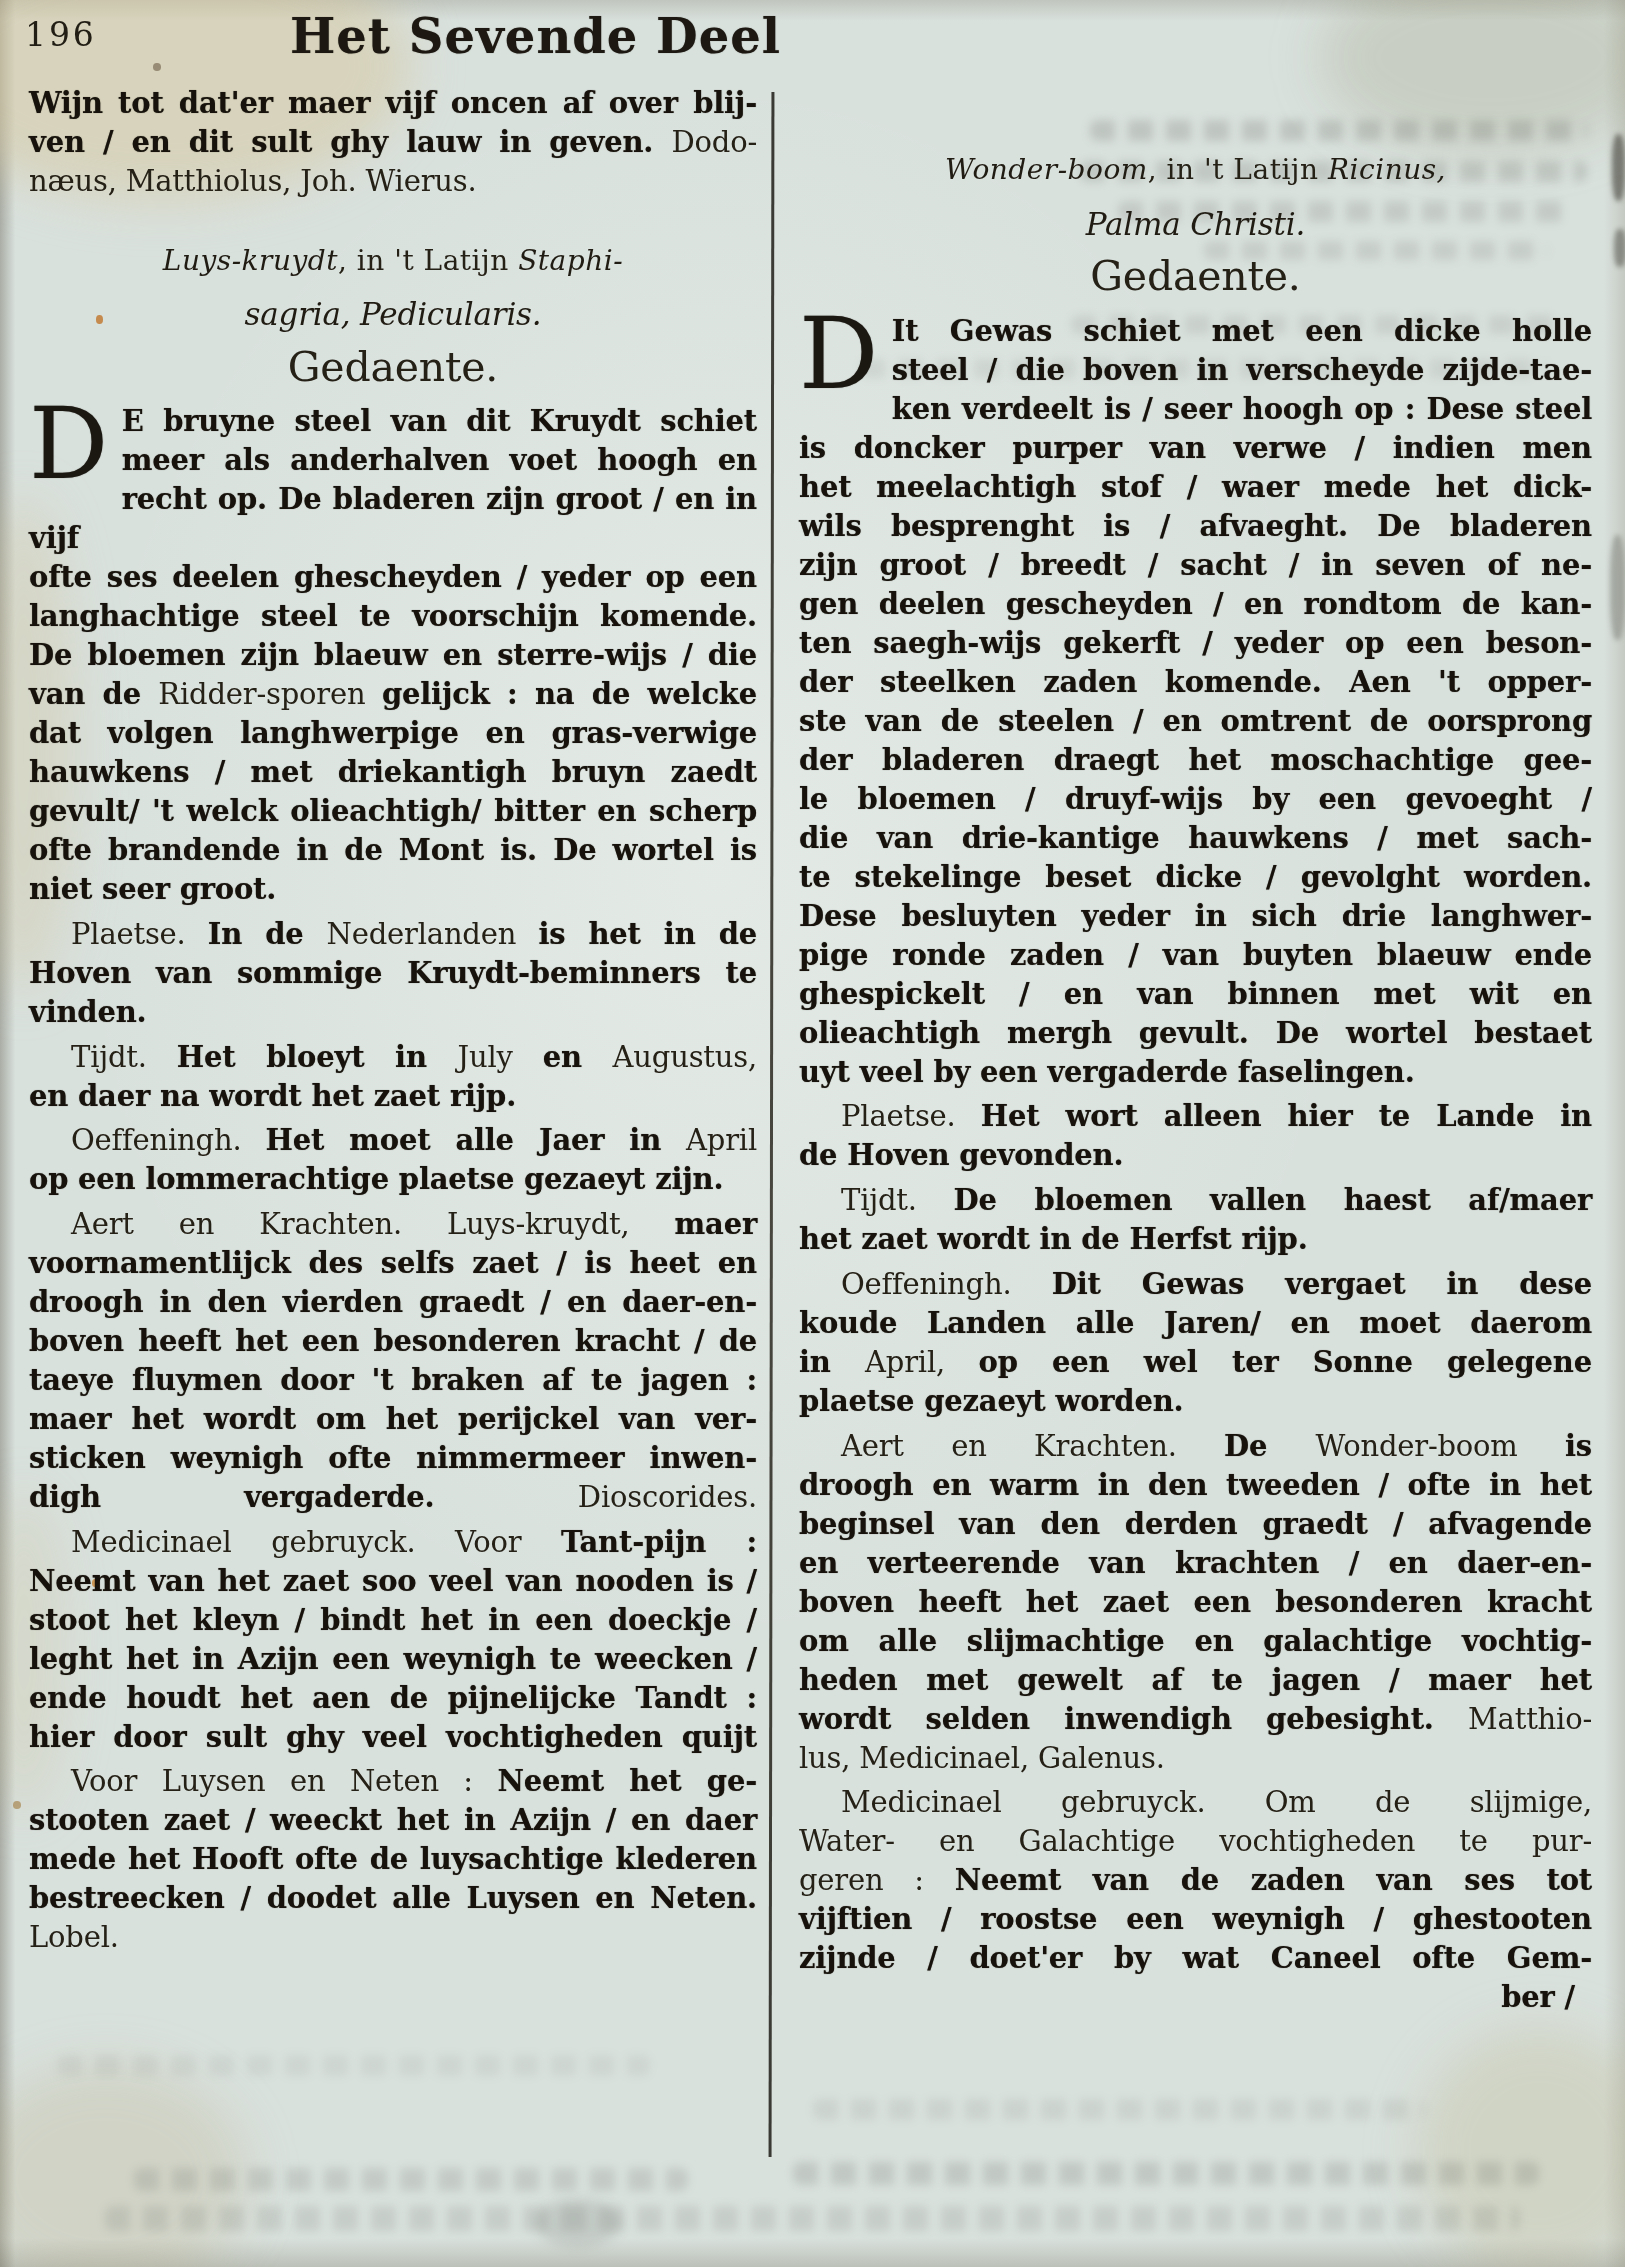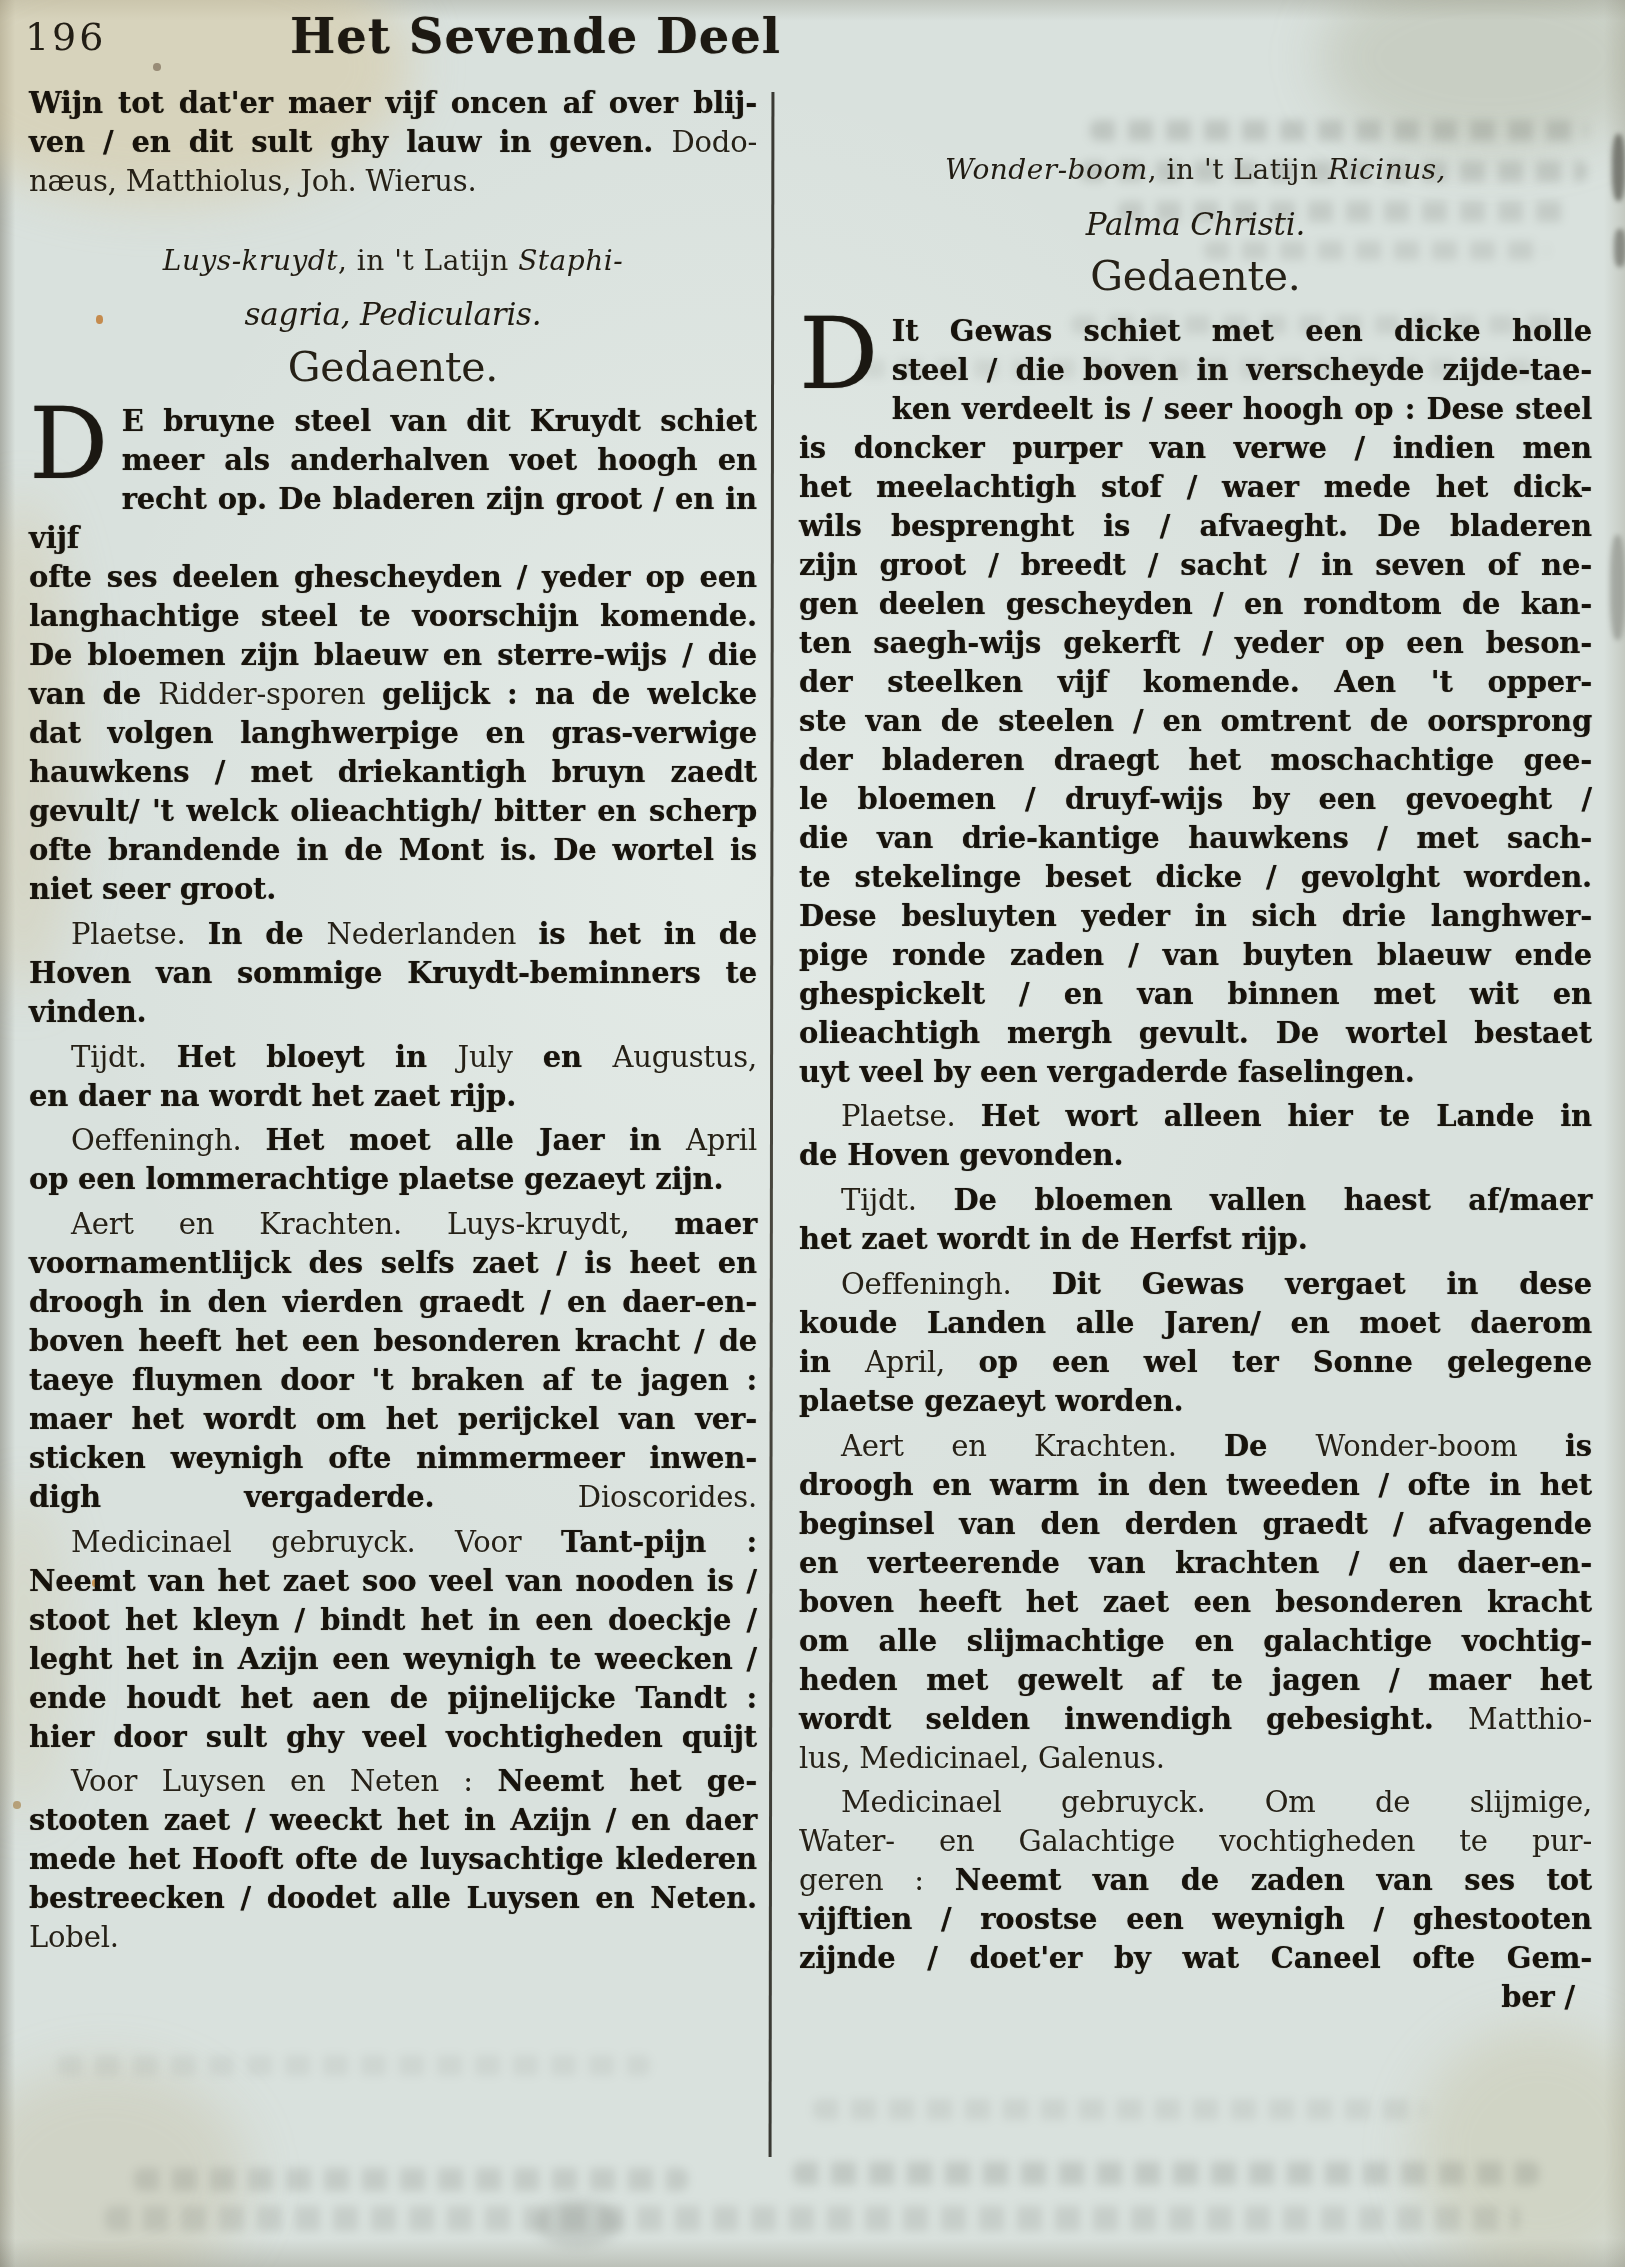--- a/index.html
+++ b/index.html
@@ -16,21 +16,21 @@
       linear-gradient(#d9e1dd,#d9e1dd);
   }
   .stain{position:absolute;border-radius:50%;filter:blur(25px);}
   .speck{position:absolute;border-radius:50%;}
   .smudge{position:absolute;border-radius:7.6px;filter:blur(4.8px);
     background:repeating-linear-gradient(90deg, rgba(100,104,96,.45) 0 25px, rgba(100,104,96,0) 25px 38px);}
   .blob{position:absolute;border-radius:50%;filter:blur(5.7px);background:rgba(100,104,96,.5);}
   .rblob{position:absolute;filter:blur(2.9px);background:rgba(40,38,30,.5);border-radius:40%;}
 
   .pagenum{
-    position:absolute;left:25px;top:15.3px;font-size:38px;letter-spacing:2.9px;color:#221e15;
+    position:absolute;left:25px;top:15.3px;font-size:33px;letter-spacing:2.9px;color:#221e15;
   }
   .runtitle{
     position:absolute;left:220px;top:7.6px;width:631px;text-align:center;
     font-size:48px;font-weight:700;letter-spacing:1px;color:#1d1912;
     text-shadow:0 0 1px rgba(30,25,15,.5);
   }
   .divider{
     position:absolute;left:770px;top:92px;width:2.9px;height:2065px;
     background:linear-gradient(#1d1b15,#2d2a21 55%,#1d1b15);opacity:.85;
     transform:rotate(.08deg);
@@ -177,21 +177,21 @@
         <span class="dropcap">D</span>
         <div class="line j"><span class="bl">It Gewas schiet met een dicke holle</span></div>
         <div class="line j"><span class="bl">steel / die boven in verscheyde zijde-tae-</span></div>
         <div class="line j"><span class="bl">ken verdeelt is / seer hoogh op : Dese steel</span></div>
         <div class="line j"><span class="bl">is doncker purper van verwe / indien men</span></div>
         <div class="line j"><span class="bl">het meelachtigh stof / waer mede het dick-</span></div>
         <div class="line j"><span class="bl">wils besprenght is / afvaeght. De bladeren</span></div>
         <div class="line j"><span class="bl">zijn groot / breedt / sacht / in seven of ne-</span></div>
         <div class="line j"><span class="bl">gen deelen gescheyden / en rondtom de kan-</span></div>
         <div class="line j"><span class="bl">ten saegh-wijs gekerft / yeder op een beson-</span></div>
-        <div class="line j"><span class="bl">der steelken vijf komende. Aen 't opper-</span></div>
+        <div class="line j"><span class="bl">der steelken zaden komende. Aen 't opper-</span></div>
         <div class="line j"><span class="bl">ste van de steelen / en omtrent de oorsprong</span></div>
         <div class="line j"><span class="bl">der bladeren draegt het moschachtige gee-</span></div>
         <div class="line j"><span class="bl">le bloemen / druyf-wijs by een gevoeght /</span></div>
         <div class="line j"><span class="bl">die van drie-kantige hauwkens / met sach-</span></div>
         <div class="line j"><span class="bl">te stekelinge beset dicke / gevolght worden.</span></div>
         <div class="line j"><span class="bl">Dese besluyten yeder in sich drie langhwer-</span></div>
         <div class="line j"><span class="bl">pige ronde zaden / van buyten blaeuw ende</span></div>
         <div class="line j"><span class="bl">ghespickelt / en van binnen met wit en</span></div>
         <div class="line j"><span class="bl">olieachtigh mergh gevult. De wortel bestaet</span></div>
         <div class="line"><span class="bl">uyt veel by een vergaderde faselingen.</span></div>

